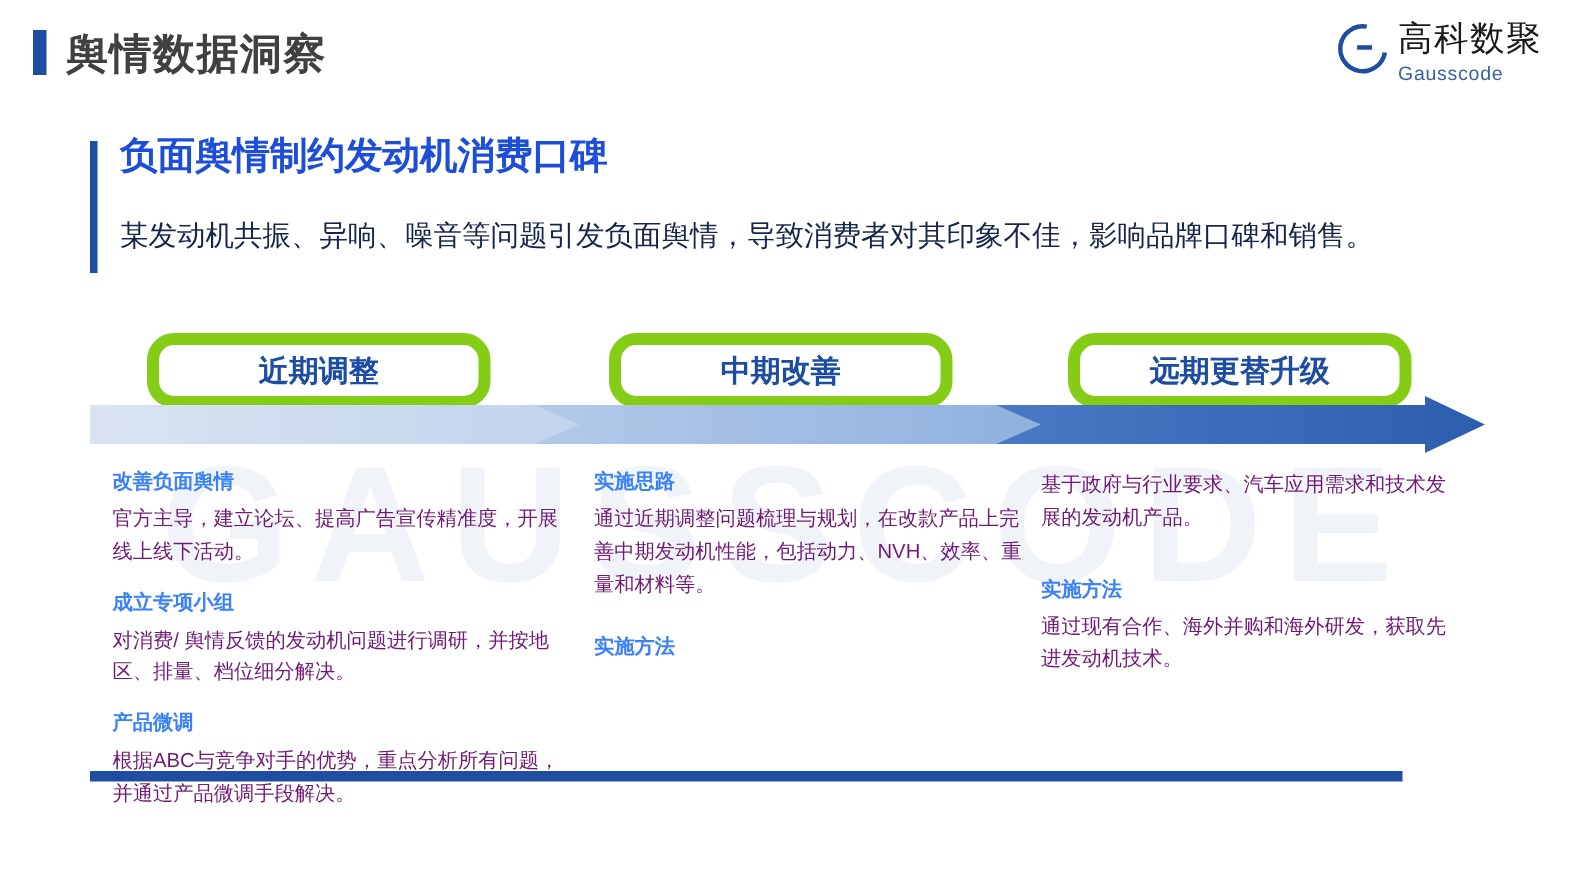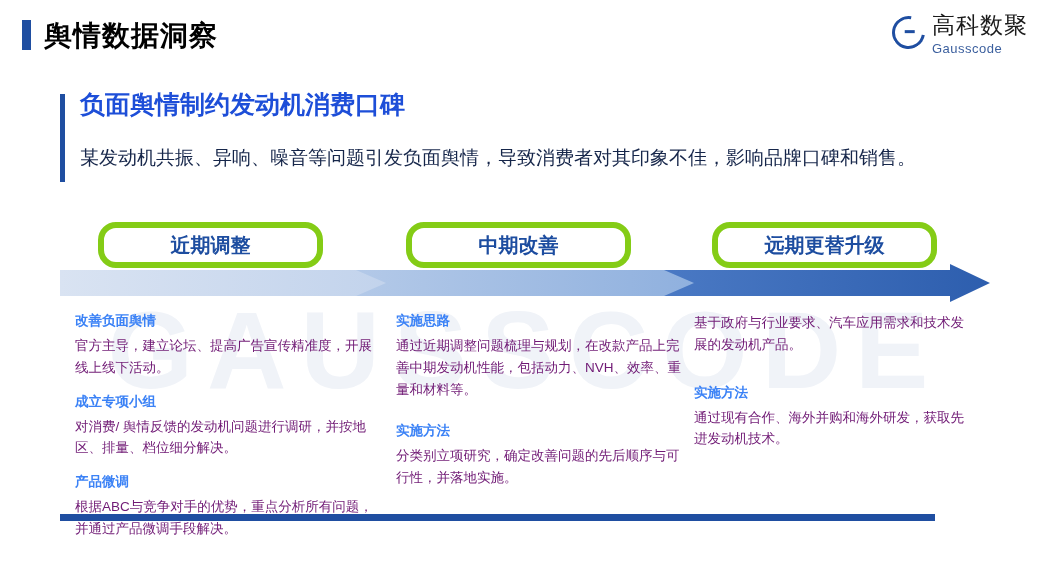--- a/index.html
+++ b/index.html
@@ -54,21 +54,21 @@
     width: 9px;
     height: 30px;
     background: #1f4ea1;
   }
   .header-title {
     position: absolute;
     left: 44px;
     top: 17px;
     font-size: 28px;
     font-weight: bold;
-    color: #000000;
+    color: #404040;
     letter-spacing: 1px;
   }
   .logo {
     position: absolute;
     right: 22px;
     top: 14px;
     height: 44px;
     display: flex;
     align-items: flex-start;
   }
@@ -136,21 +136,21 @@
     margin-top: 24px;
     font-size: 19px;
     color: #16264a;
     line-height: 1.4;
   }
 
   
   .pill {
     position: absolute;
     height: 34px;
-    border: 6px solid #84cc16;
+    border: 8px solid #84cc16;
     border-radius: 18px;
     background: #ffffff;
     display: flex;
     align-items: center;
     justify-content: center;
     font-size: 20px;
     font-weight: bold;
     color: #1d4da0;
   }
   .pill-1 { left: 98px;  top: 222px; width: 213px; }
@@ -274,21 +274,20 @@
     </div>
   </div>
 
   <div class="col col-2">
     <div class="blk">
       <div class="blk-title">实施思路</div>
       <div class="blk-body">通过近期调整问题梳理与规划，在改款产品上完善中期发动机性能，包括动力、NVH、效率、重量和材料等。</div>
     </div>
     <div class="blk" style="margin-top:22px;">
       <div class="blk-title">实施方法</div>
-      <div class="blk-body">分类别立项研究，确定改善问题的先后顺序与可行性，并落地实施。</div>
     </div>
   </div>
 
   <div class="col col-3">
     <div class="blk">
       <div class="blk-body">基于政府与行业要求、汽车应用需求和技术发展的发动机产品。</div>
     </div>
     <div class="blk" style="margin-top:28px;">
       <div class="blk-title">实施方法</div>
       <div class="blk-body">通过现有合作、海外并购和海外研发，获取先进发动机技术。</div>

